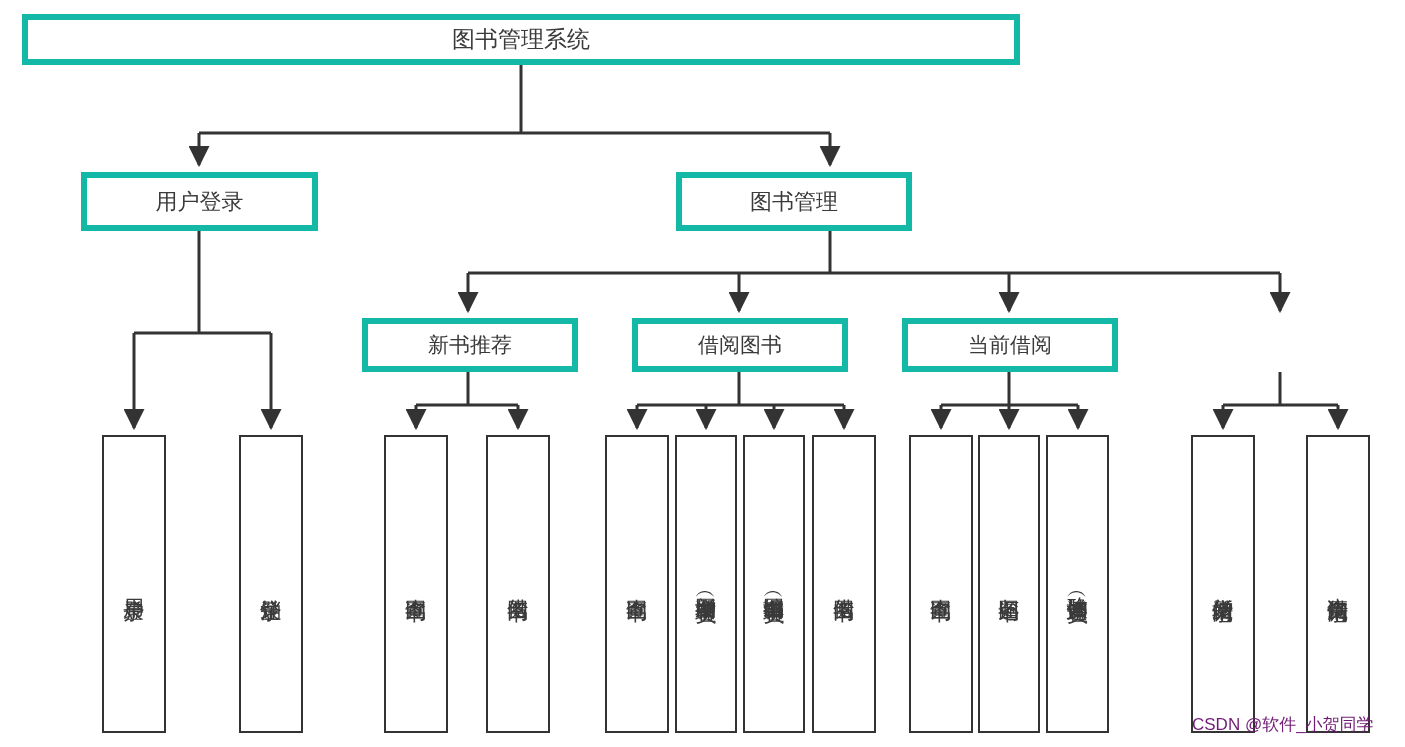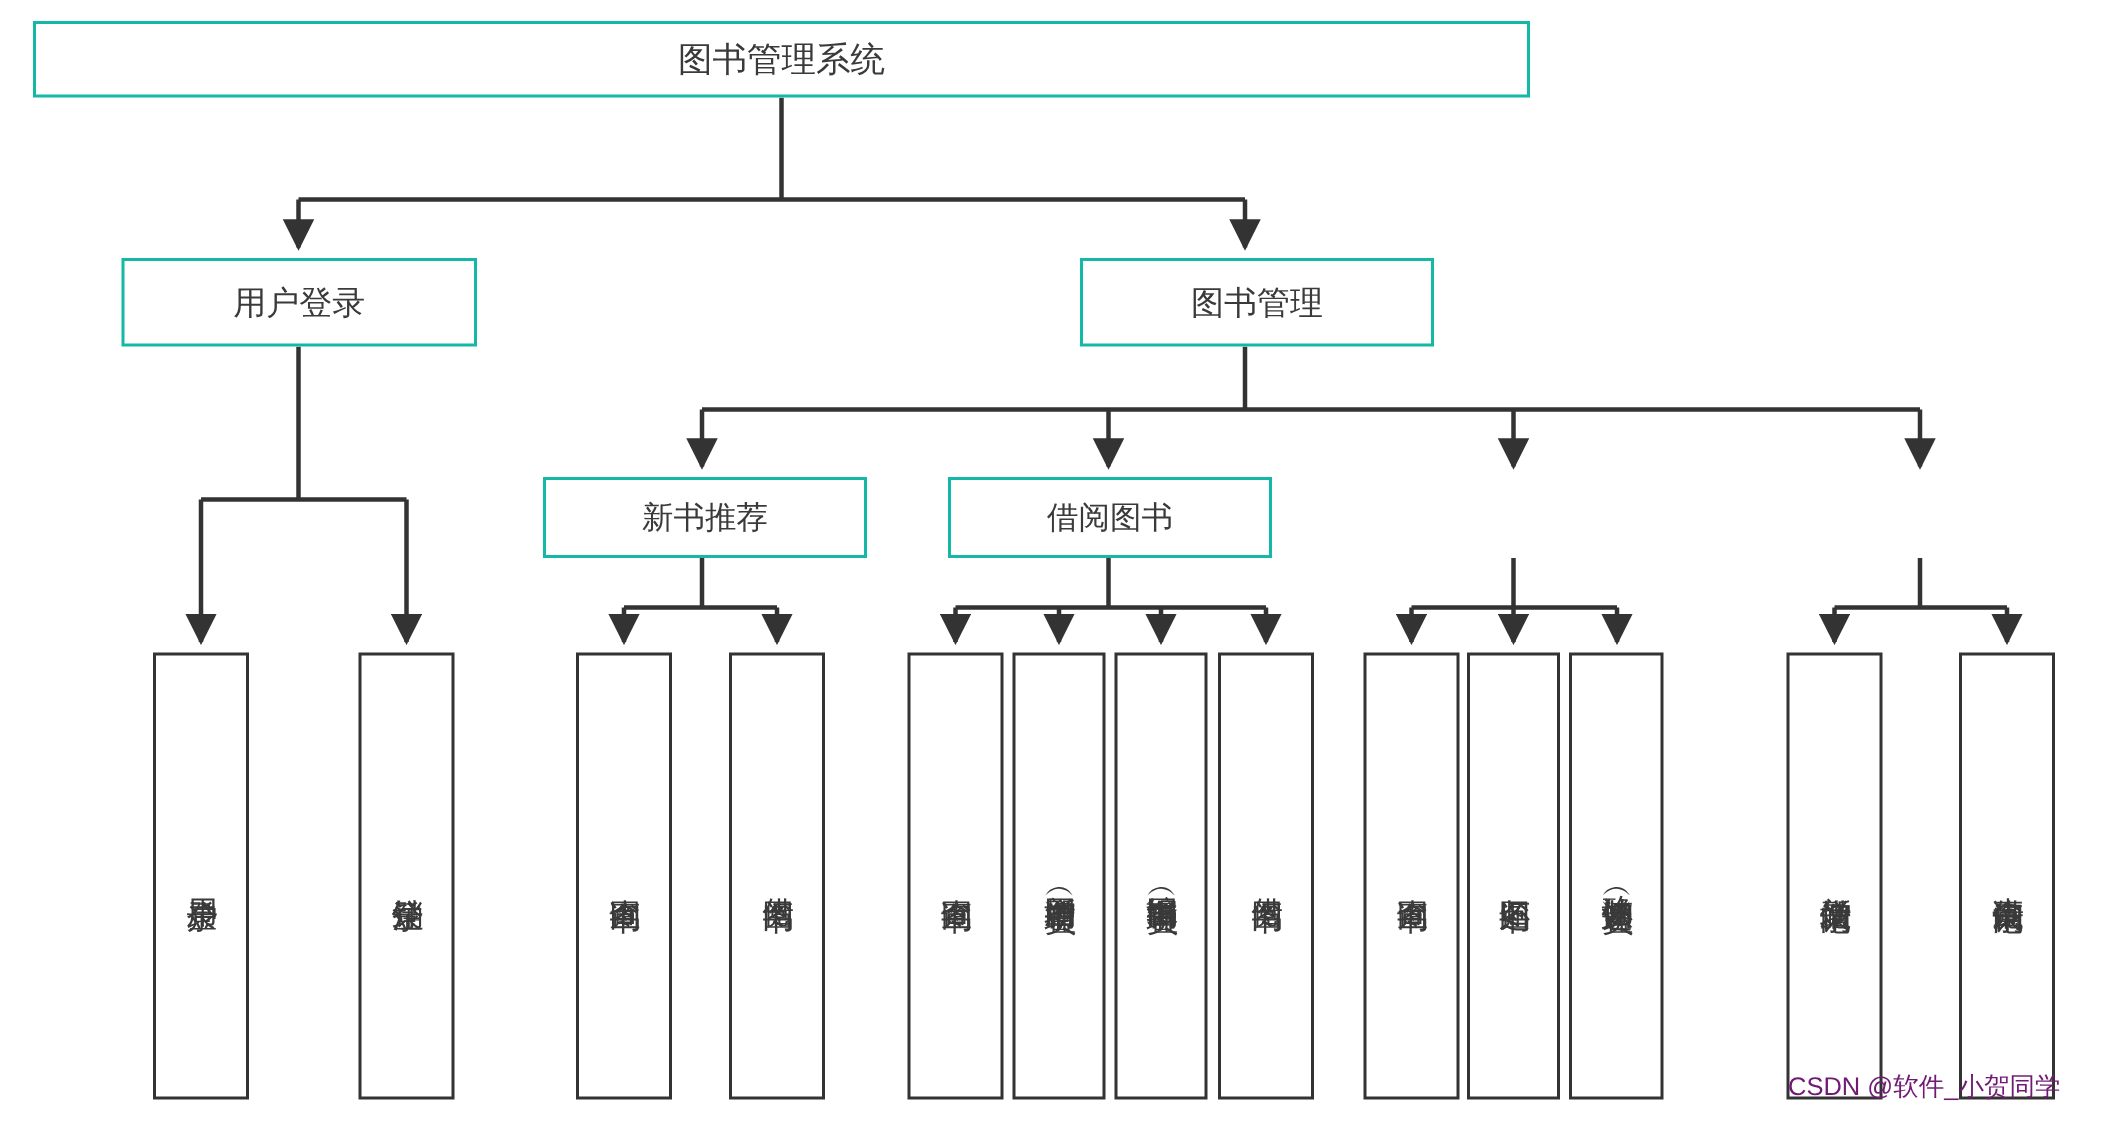--- a/index.html
+++ b/index.html
@@ -10,21 +10,21 @@
     font-family:"Liberation Sans","DejaVu Sans",sans-serif;
     overflow:hidden;
   }
   #stage{position:relative;width:1405px;height:747px;}
   svg#wires{position:absolute;left:0;top:0;width:1405px;height:747px;}
 
   .node{
     position:absolute;
     box-sizing:border-box;
     background:#ffffff;
-    border:2px solid #14b8a6;
+    border:6px solid #14b8a6;
     display:flex;
     align-items:center;
     justify-content:center;
     color:#3a3a3a;
   }
   .node.root{font-size:23px;}
   .node.lvl2{font-size:22px;}
   .node.lvl3{font-size:21px;}
 
   .leaf{
@@ -112,29 +112,32 @@
     </g>
   </svg>
 
   <div class="node root" style="left:22px;top:14px;width:998px;height:51px;">
     <span>图书管理系统</span>
   </div>
 
   <div class="node lvl2" style="left:81px;top:172px;width:237px;height:59px;">
     <span>用户登录</span>
   </div>
-  <div class="node lvl2" style="left:720px;top:172px;width:236px;height:59px;">
+  <div class="node lvl2" style="left:676px;top:172px;width:236px;height:59px;">
     <span>图书管理</span>
   </div>
 
   <div class="node lvl3" style="left:362px;top:318px;width:216px;height:54px;">
     <span>新书推荐</span>
   </div>
   <div class="node lvl3" style="left:632px;top:318px;width:216px;height:54px;">
     <span>借阅图书</span>
+  </div>
+  <div class="node lvl3" style="left:902px;top:318px;width:216px;height:54px;">
+    <span>当前借阅</span>
   </div>
 
   <div class="leaf" style="left:102px;top:435px;width:64px;height:298px;">
     <span class="vtext">用户登录</span>
   </div>
   <div class="leaf" style="left:239px;top:435px;width:64px;height:298px;">
     <span class="vtext">注销登录</span>
   </div>
 
   <div class="leaf" style="left:384px;top:435px;width:64px;height:298px;">

